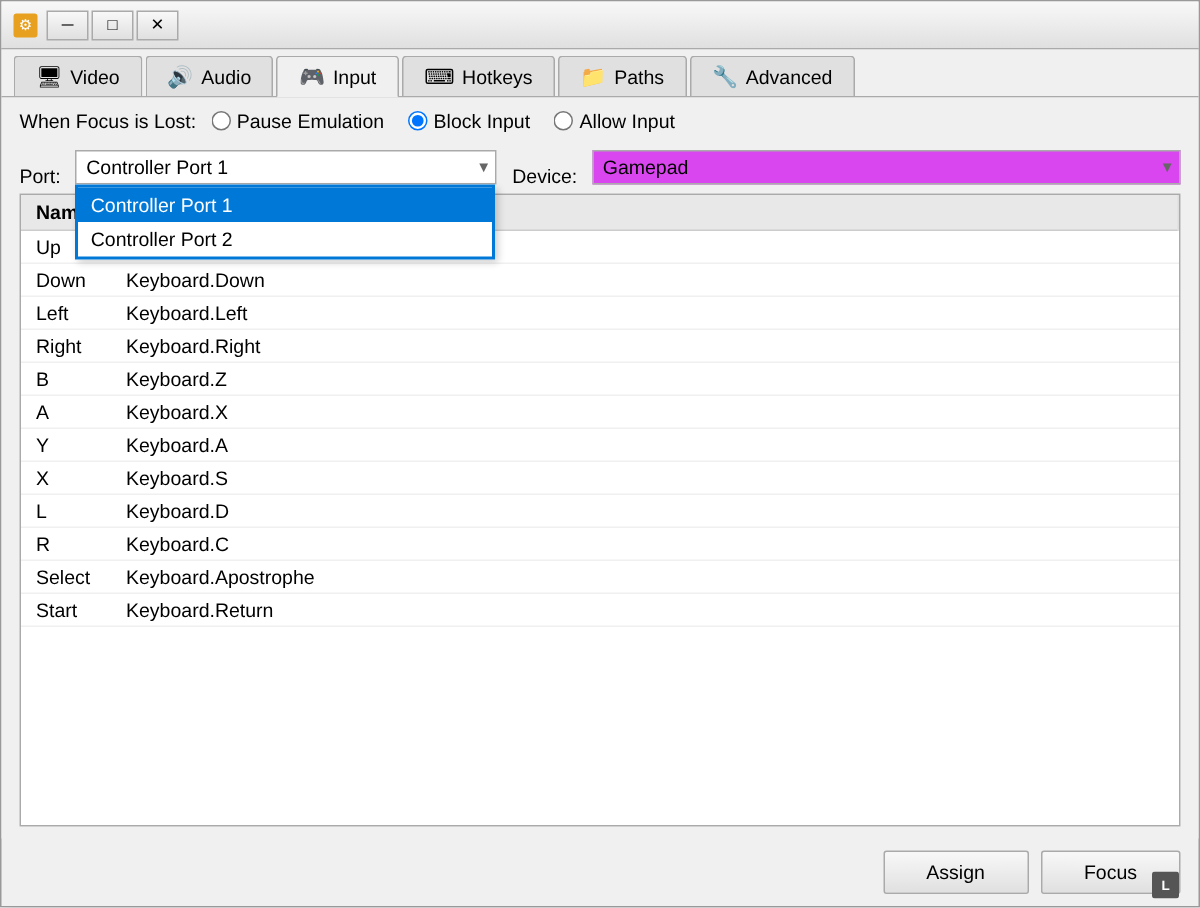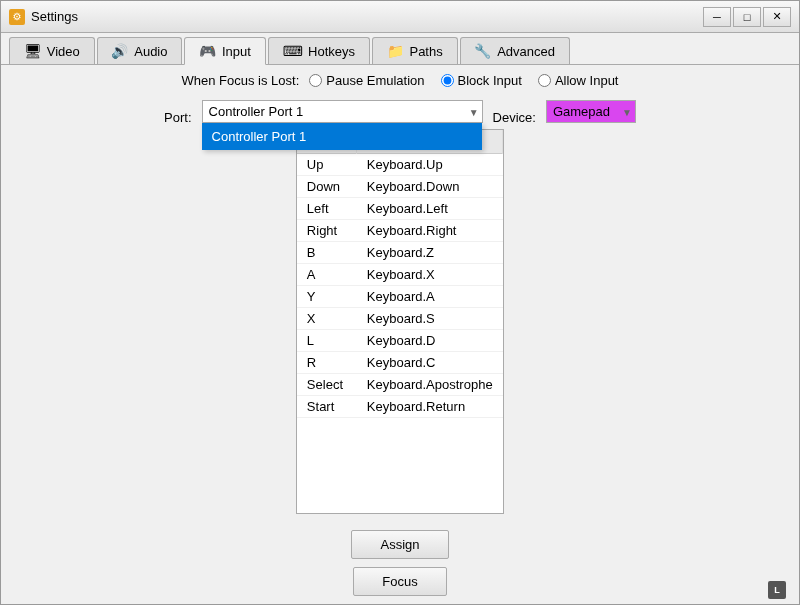--- a/index.html
+++ b/index.html
@@ -93,21 +93,20 @@
     }
     .tab-icon { font-size: 14px; }
 
     .content {
       flex: 1;
       padding: 8px 12px;
       background: #f0f0f0;
       display: flex;
       flex-direction: column;
       overflow: hidden;
-      align-items: center;
     }
 
     .focus-lost-row {
       display: flex;
       align-items: center;
       gap: 10px;
       margin-bottom: 10px;
       font-size: 13px;
     }
     .radio-group {
@@ -225,42 +224,40 @@
       width: 60px;
     }
 
     .bottom-bar {
       display: flex;
       justify-content: flex-end;
       align-items: center;
       padding: 8px 12px;
       gap: 8px;
       flex-shrink: 0;
-      flex-direction: column;
     }
     .btn {
       padding: 6px 28px;
       border: 1px solid #aaa;
       background: linear-gradient(to bottom, #f8f8f8, #e0e0e0);
       cursor: pointer;
       font-size: 13px;
       border-radius: 2px;
       min-width: 80px;
     }
   </style>
 </head>
 <body>
 
 <div class="window">
 
   <div class="title-bar">
     <div class="title-bar-icon">
       <span>⚙</span>
     </div>
-    <span class="title-bar-text">Settings</span>
     <div class="title-bar-buttons">
       <button class="title-btn">─</button>
       <button class="title-btn">□</button>
       <button class="title-btn close">✕</button>
     </div>
   </div>
 
   <div class="tab-bar">
     <div class="tab">
       <span class="tab-icon">🖥</span>
@@ -313,20 +310,21 @@
       <div class="port-select-wrapper" style="position:relative;">
         <select class="port-select">
           <option>Controller Port 1</option>
           <option>Controller Port 2</option>
         </select>
         <span class="select-arrow">▼</span>
 
         
         <div class="dropdown-popup">
           <div class="dropdown-item selected">Controller Port 1</div>
+          <div class="dropdown-item">Controller Port 2</div>
         </div>
       </div>
 
       <span class="device-label">Device:</span>
       <div class="device-select-wrapper">
         <select class="device-select">
           <option>Gamepad</option>
         </select>
         <span class="select-arrow">▼</span>
       </div>

